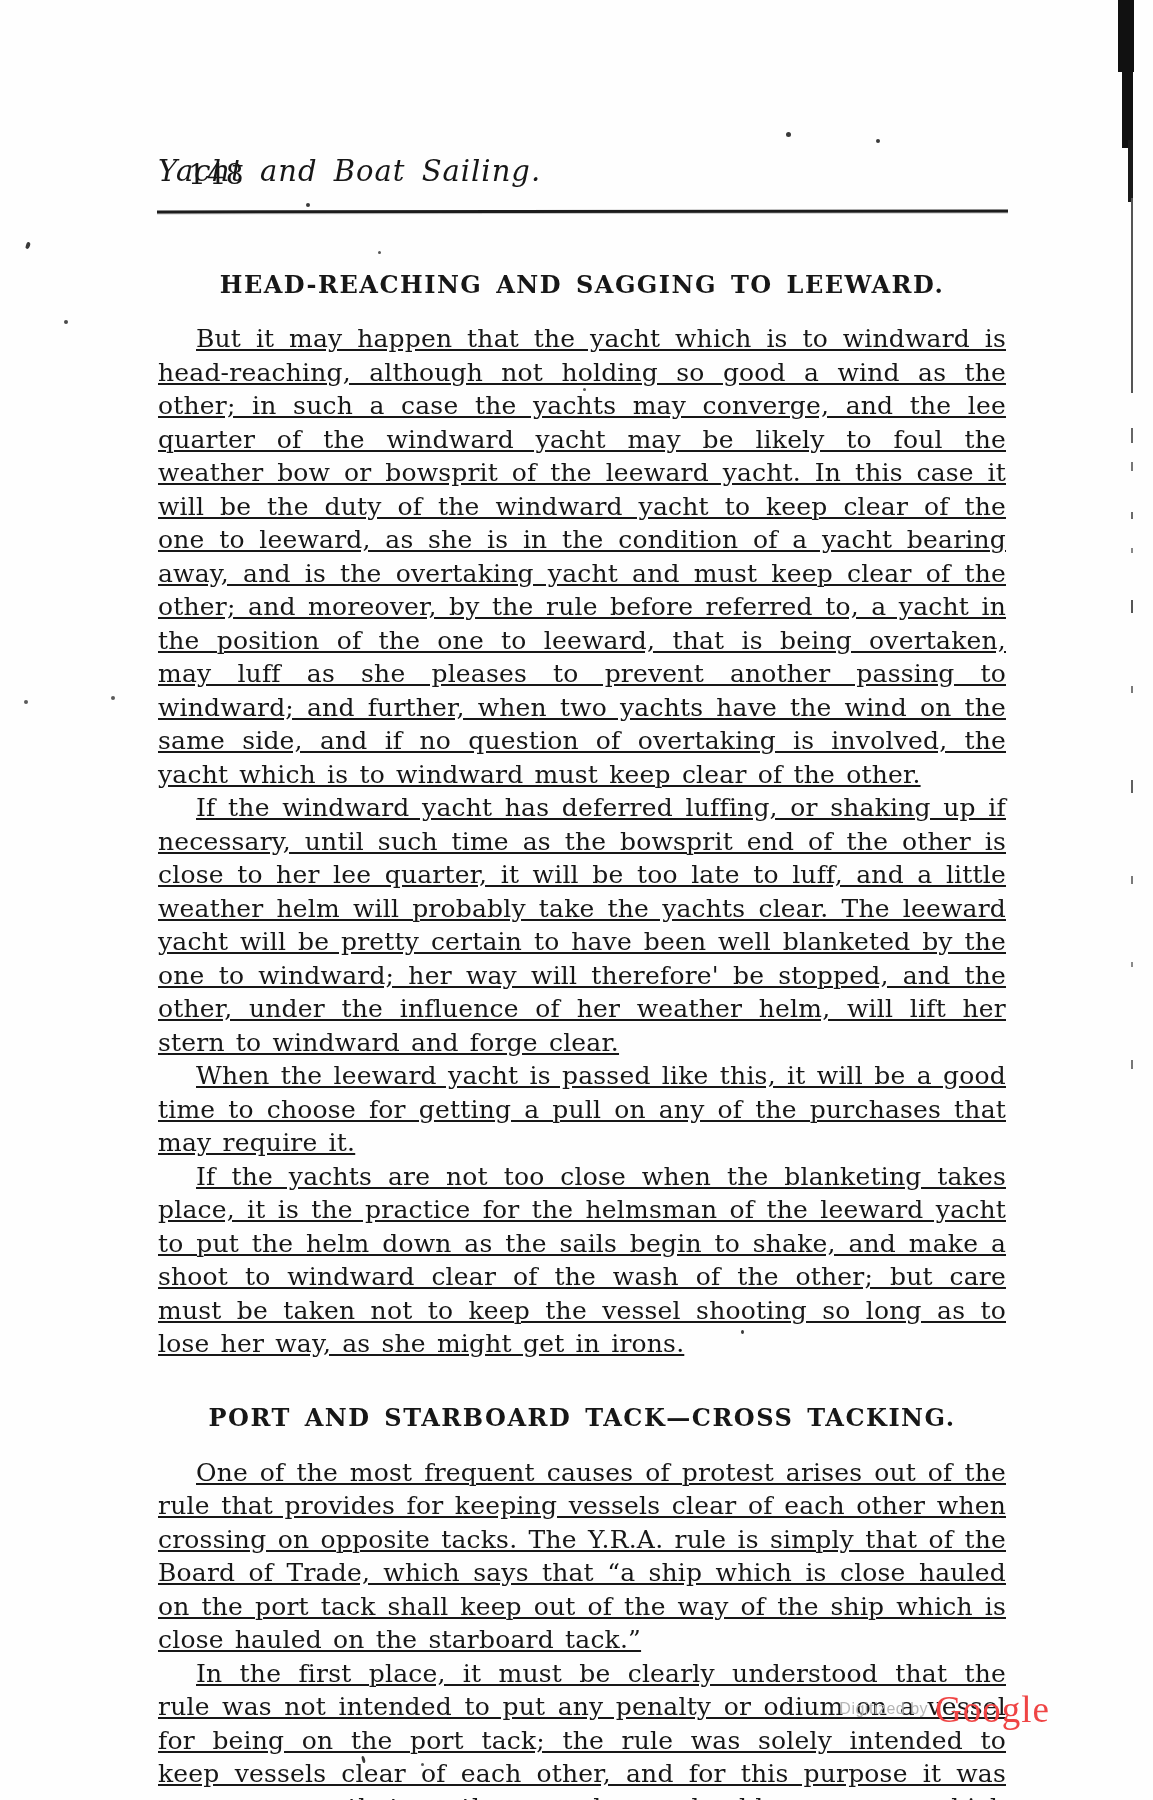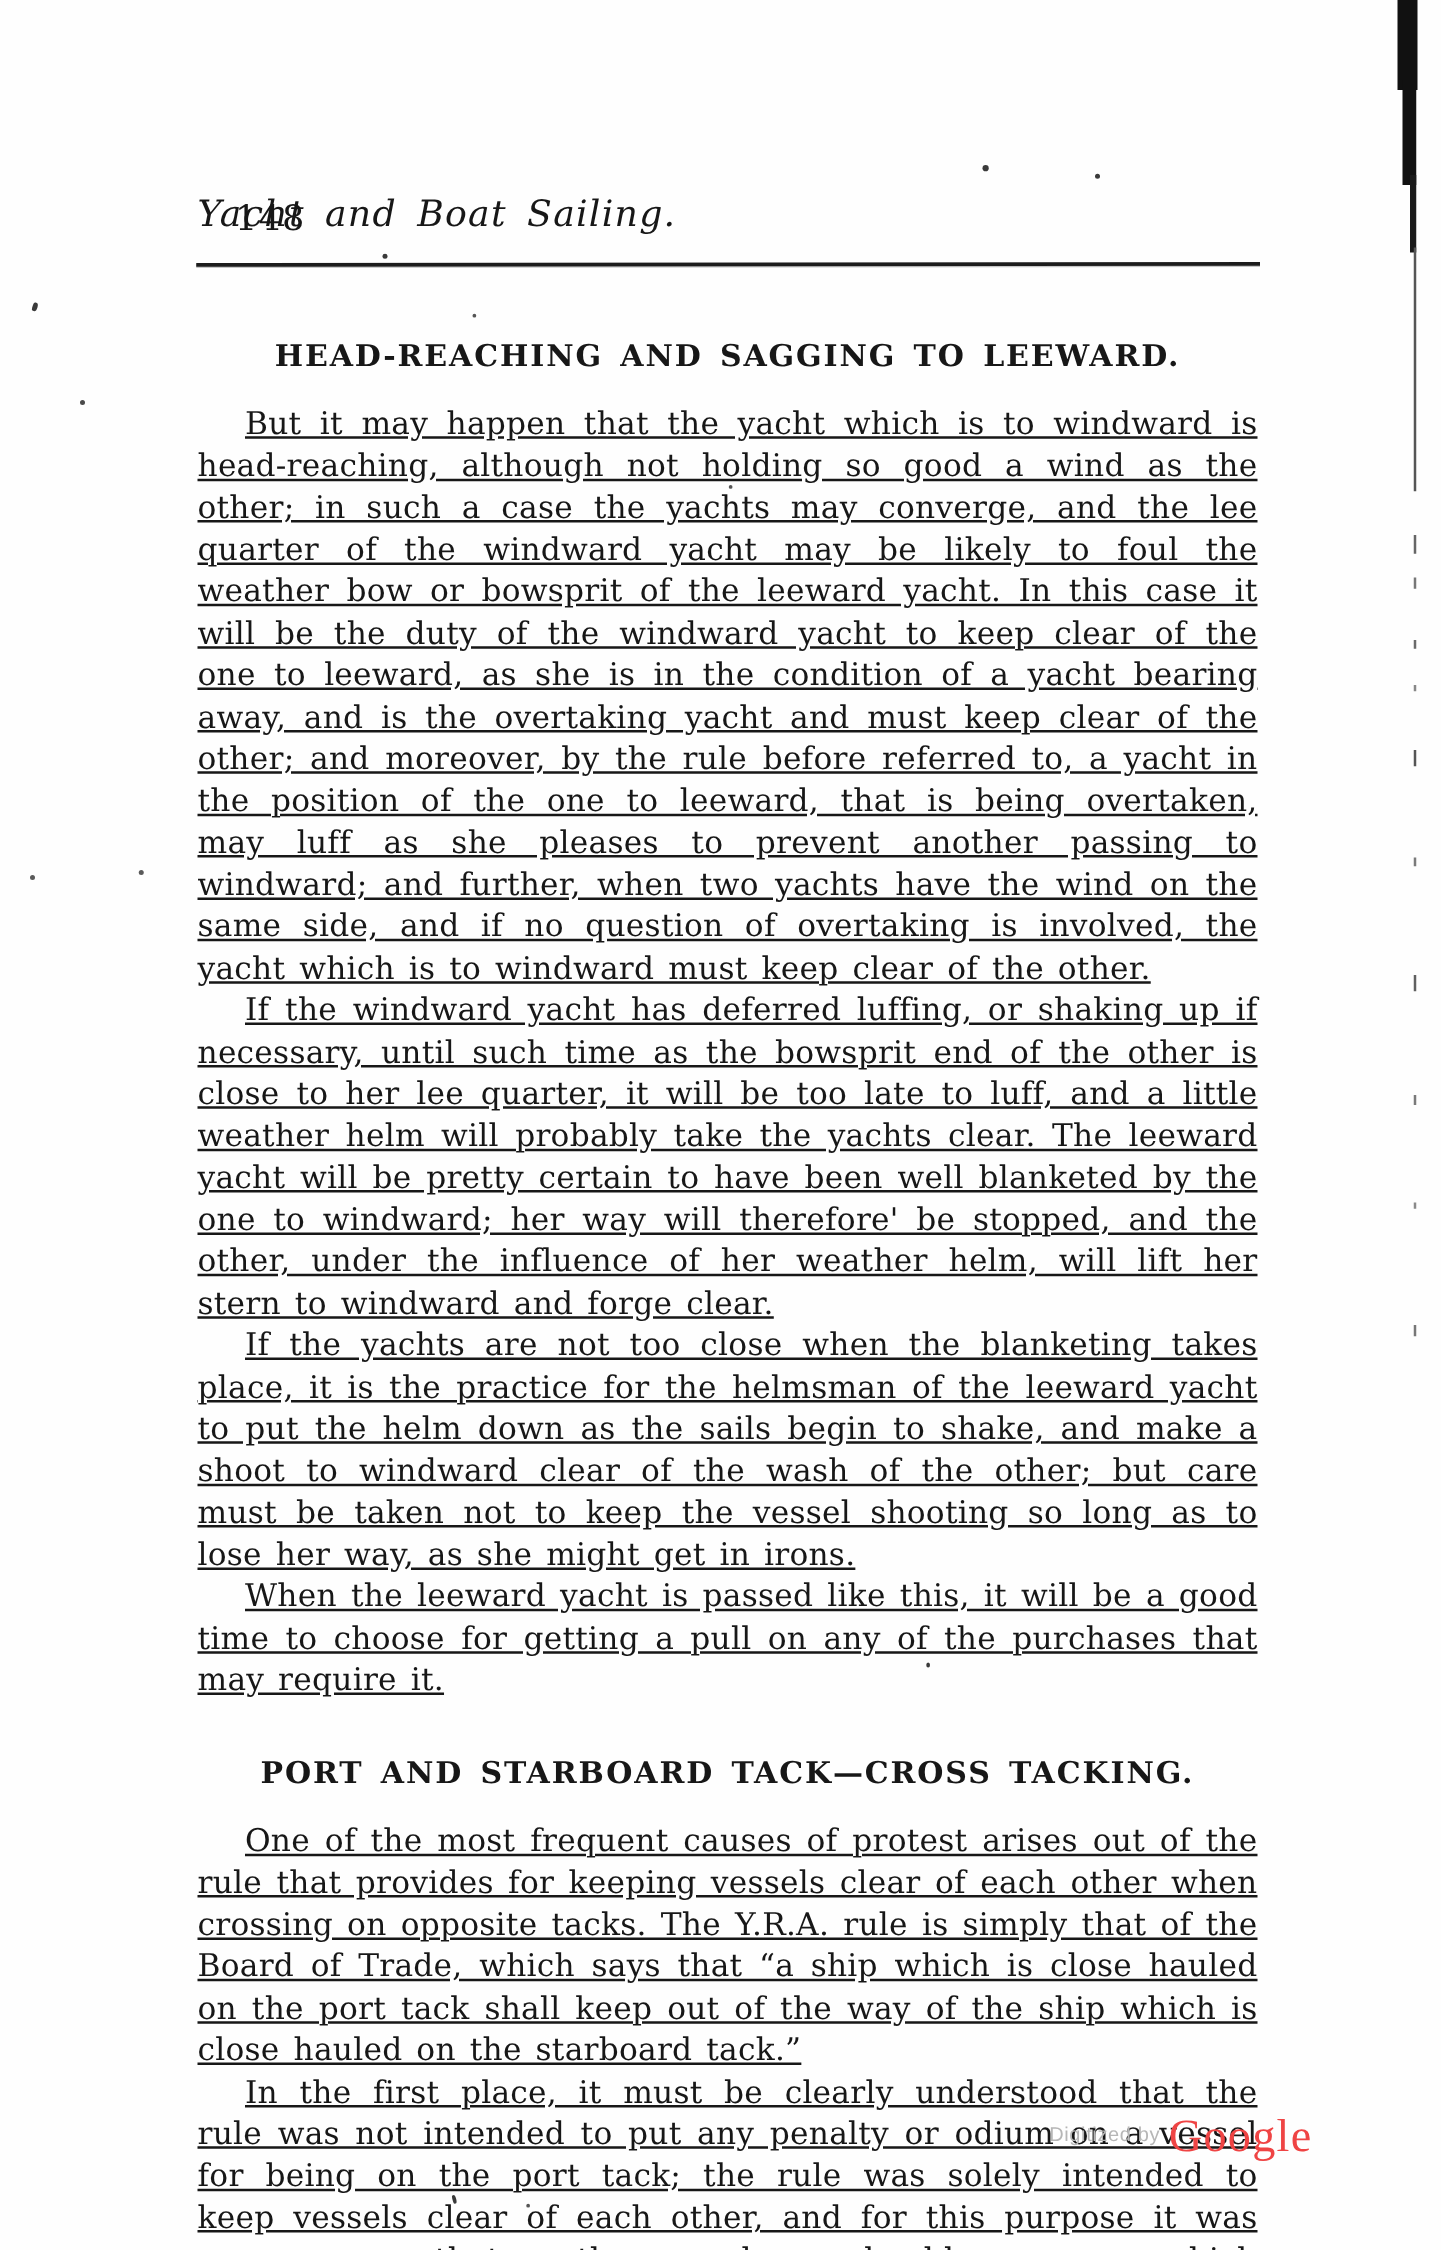--- a/index.html
+++ b/index.html
@@ -83,22 +83,22 @@
 <div class="page">
 
   <div class="page-number">148</div>
   <div class="running-title">Yacht and Boat Sailing.</div>
   <div class="header-rule"></div>
 
   <div class="content">
     <h2 class="section-heading">HEAD-REACHING AND SAGGING TO LEEWARD.</h2>
     <p>But it may happen that the yacht which is to windward is head-reaching, although not holding so good a wind as the other; in such a case the yachts may converge, and the lee quarter of the windward yacht may be likely to foul the weather bow or bowsprit of the leeward yacht.  In this case it will be the duty of the windward yacht to keep clear of the one to leeward, as she is in the condition of a yacht bearing away, and is the overtaking yacht and must keep clear of the other; and moreover, by the rule before referred to, a yacht in the position of the one to leeward, that is being overtaken, may luff as she pleases to prevent another passing to windward; and further, when two yachts have the wind on the same side, and if no question of overtaking is involved, the yacht which is to windward must keep clear of the other.</p>
     <p>If the windward yacht has deferred luffing, or shaking up if necessary, until such time as the bowsprit end of the other is close to her lee quarter, it will be too late to luff, and a little weather helm will probably take the yachts clear.  The leeward yacht will be pretty certain to have been well blanketed by the one to windward; her way will therefore' be stopped, and the other, under the influence of her weather helm, will lift her stern to windward and forge clear.</p>
+    <p>When the leeward yacht is passed like this, it will be a good time to choose for getting a pull on any of the purchases that may require it.</p>
     <p>If the yachts are not too close when the blanketing takes place, it is the practice for the helmsman of the leeward yacht to put the helm down as the sails begin to shake, and make a shoot to windward clear of the wash of the other; but care must be taken not to keep the vessel shooting so long as to lose her way, as she might get in irons.</p>
-    <p>When the leeward yacht is passed like this, it will be a good time to choose for getting a pull on any of the purchases that may require it.</p>
 
     <h2 class="section-heading second">PORT AND STARBOARD TACK—CROSS TACKING.</h2>
     <p>One of the most frequent causes of protest arises out of the rule that provides for keeping vessels clear of each other when crossing on opposite tacks.  The Y.R.A. rule is simply that of the Board of Trade, which says that “a ship which is close hauled on the port tack shall keep out of the way of the ship which is close hauled on the starboard tack.”</p>
     <p class="justify-last">In the first place, it must be clearly understood that the rule was not intended to put any penalty or odium on a vessel for being on the port tack; the rule was solely intended to keep vessels clear of each other, and for this purpose it was necessary that the rule should say which</p>
   </div>
 
   <div class="watermark">
     <span class="wm-prefix">Digitized by</span><span class="wm-logo">Google</span>
   </div>
 

